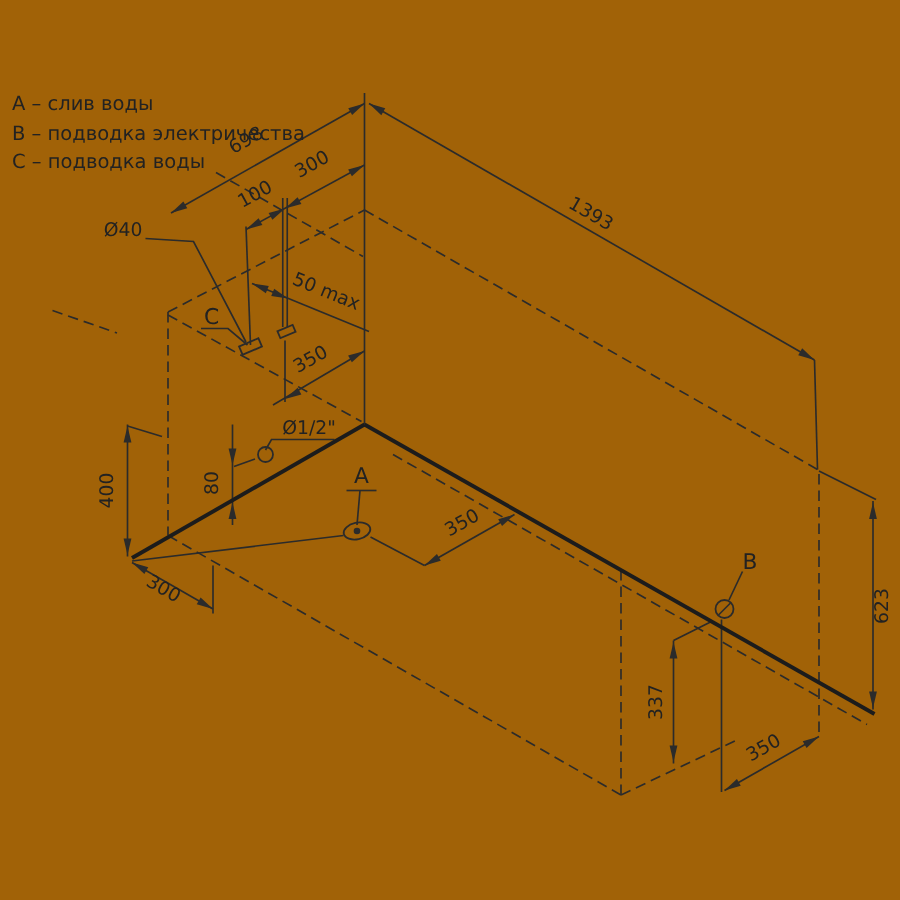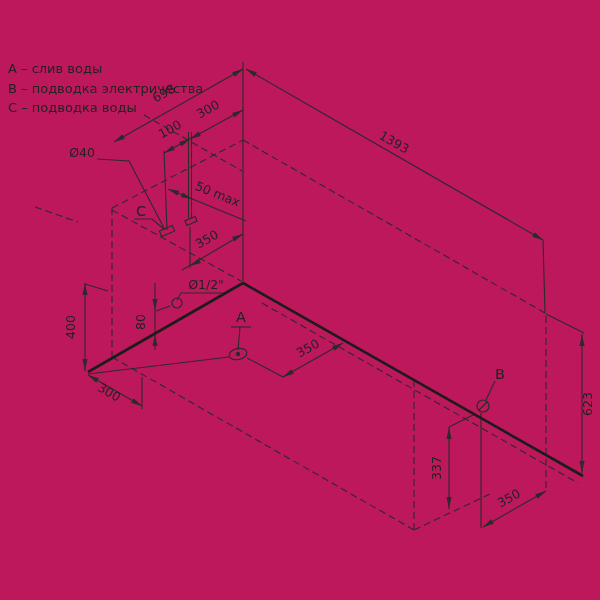--- a/index.html
+++ b/index.html
@@ -1,16 +1,16 @@
 <!DOCTYPE html>
 <html><head>
 <meta charset="utf-8">
 <style>
   html,body{margin:0;padding:0;background:#fff;}
-  .stage{position:relative;width:600px;height:600px;background:#be185d;overflow:hidden;
+  .stage{position:relative;width:600px;height:600px;background:#a16207;overflow:hidden;
          font-family:"DejaVu Sans","Liberation Sans",sans-serif;}
   svg{position:absolute;left:0;top:0;}
   text{fill:#222;}
   .dimtxt{font-size:12.5px;}
   .lettertxt{font-size:14.5px;}
   .legendtxt{font-size:13px;}
   .thin{stroke:#2b2b2b;stroke-width:1.1;fill:none;}
   .bold{stroke:#1c1c1c;stroke-width:2.6;fill:none;}
   .dash{stroke:#2b2b2b;stroke-width:1.1;fill:none;stroke-dasharray:7 4;}
   .mark{stroke:#2b2b2b;stroke-width:1.2;fill:none;}

